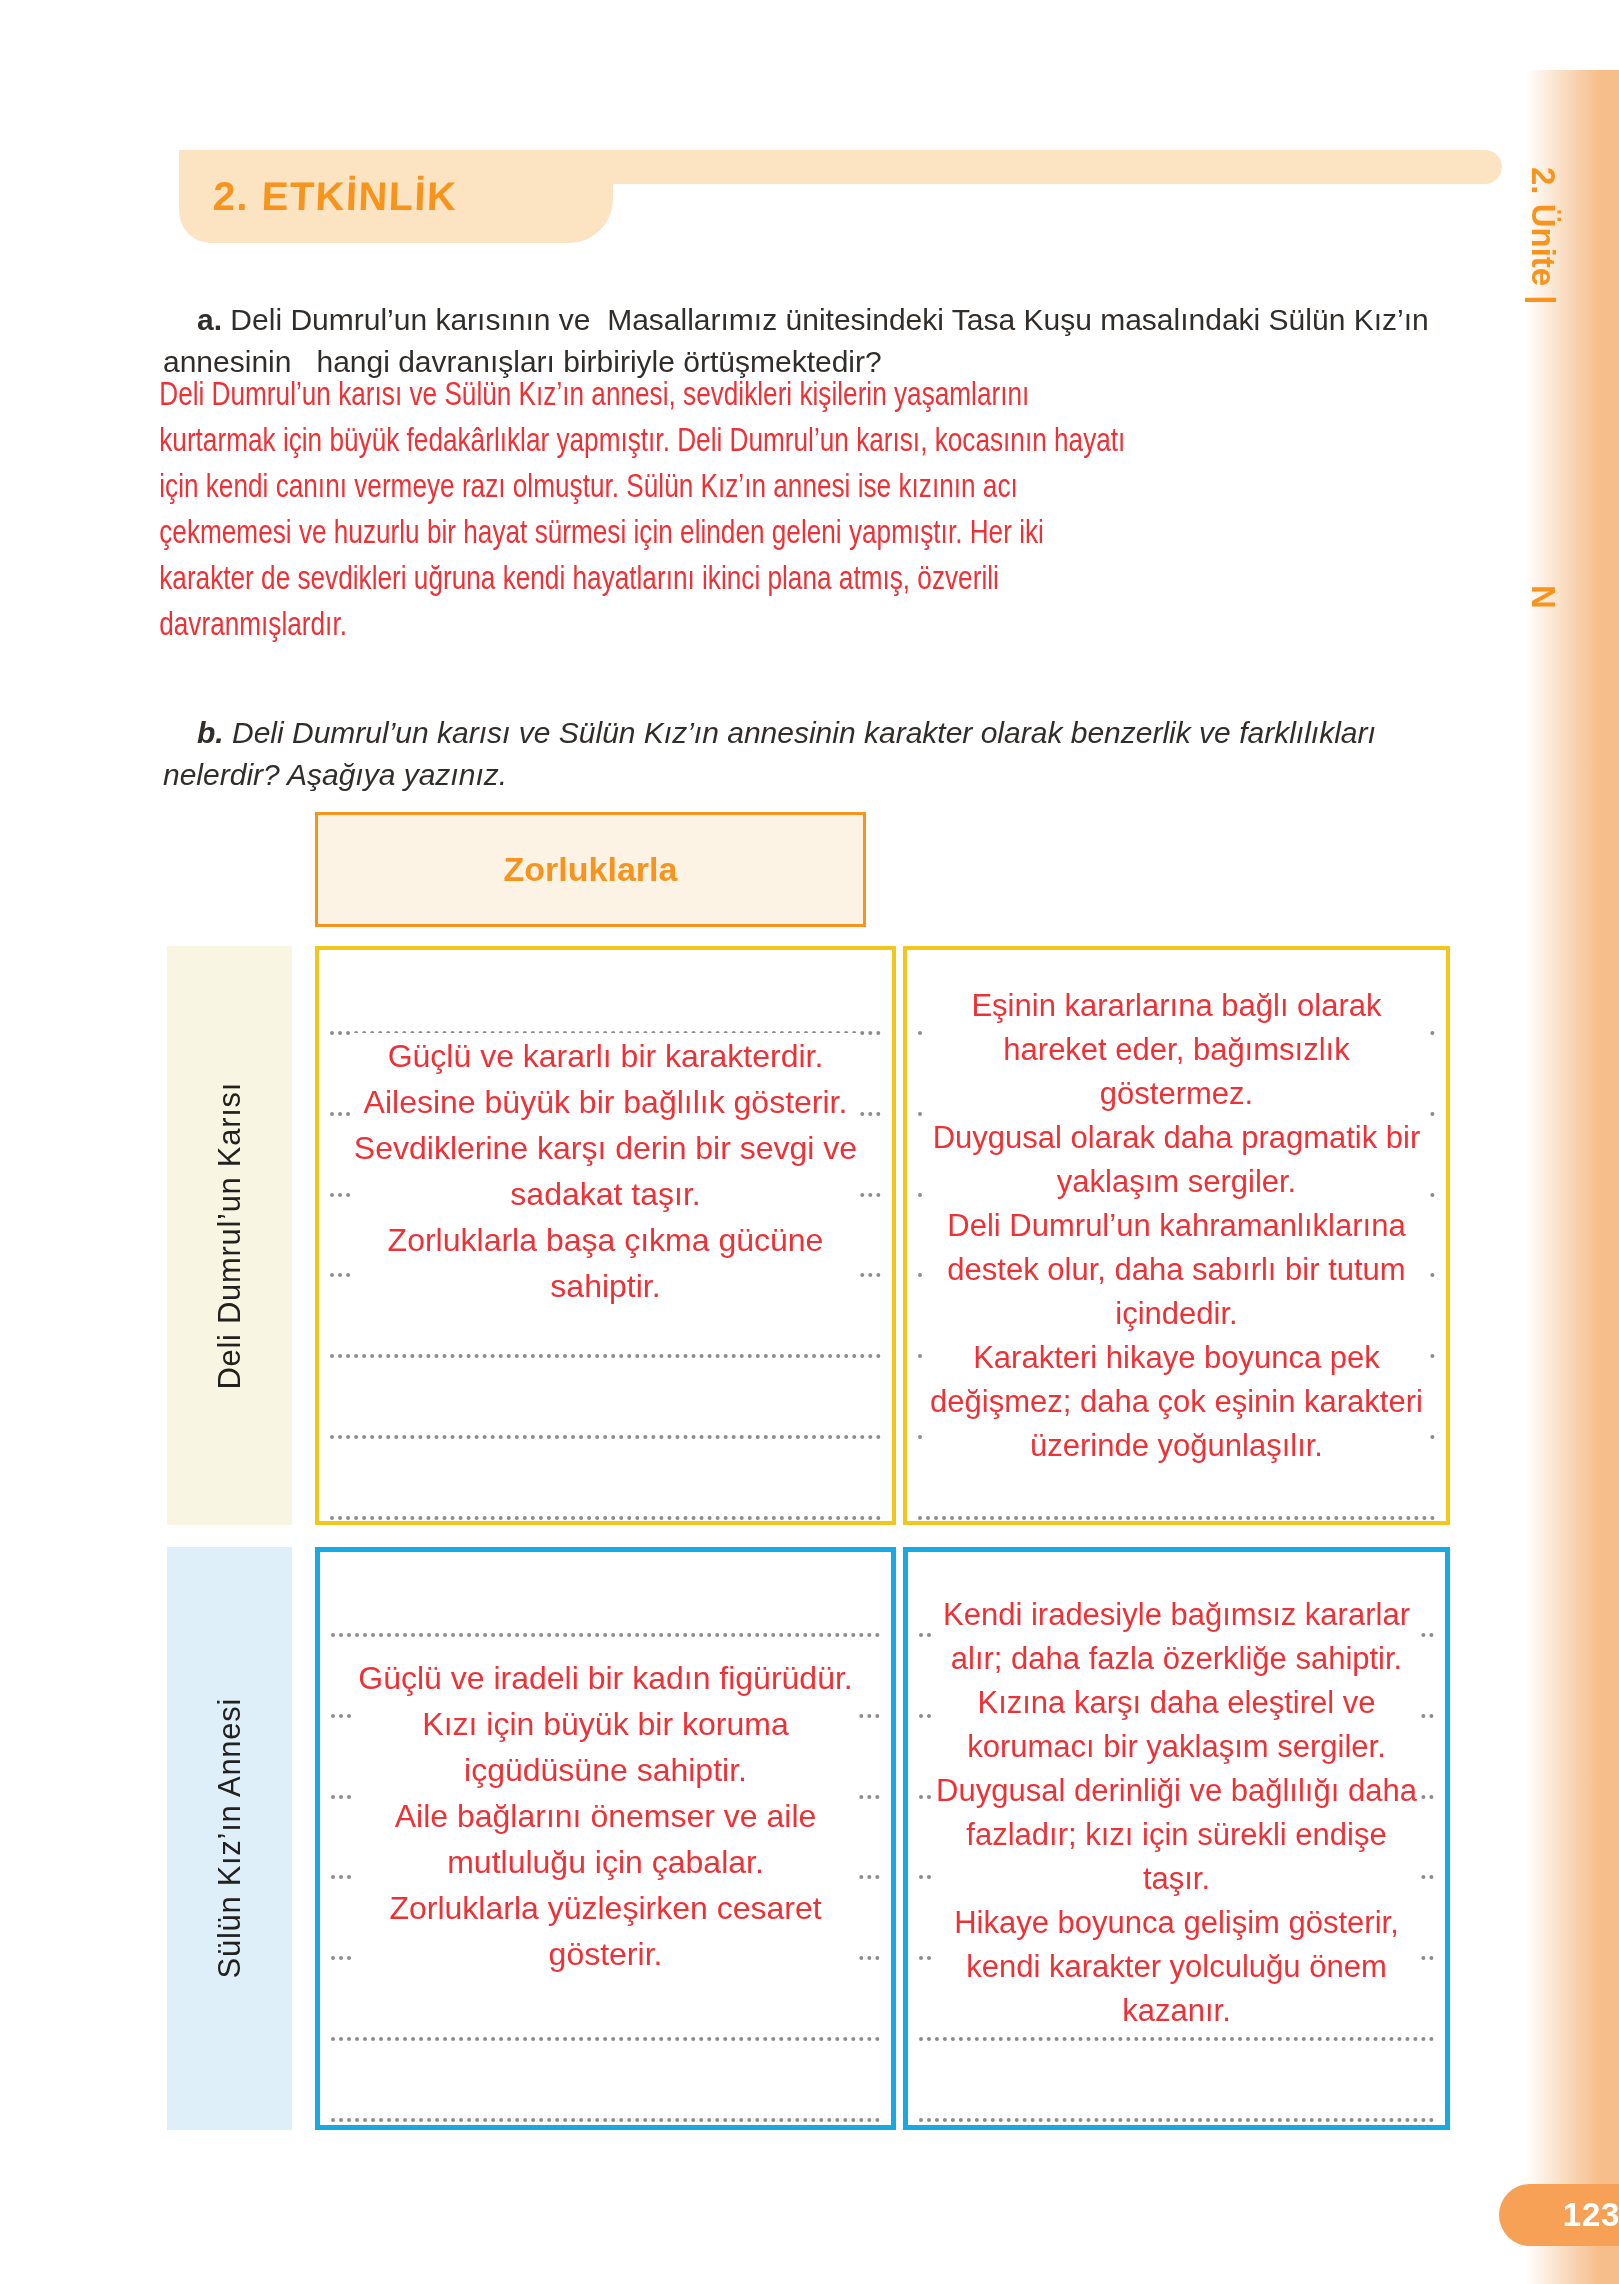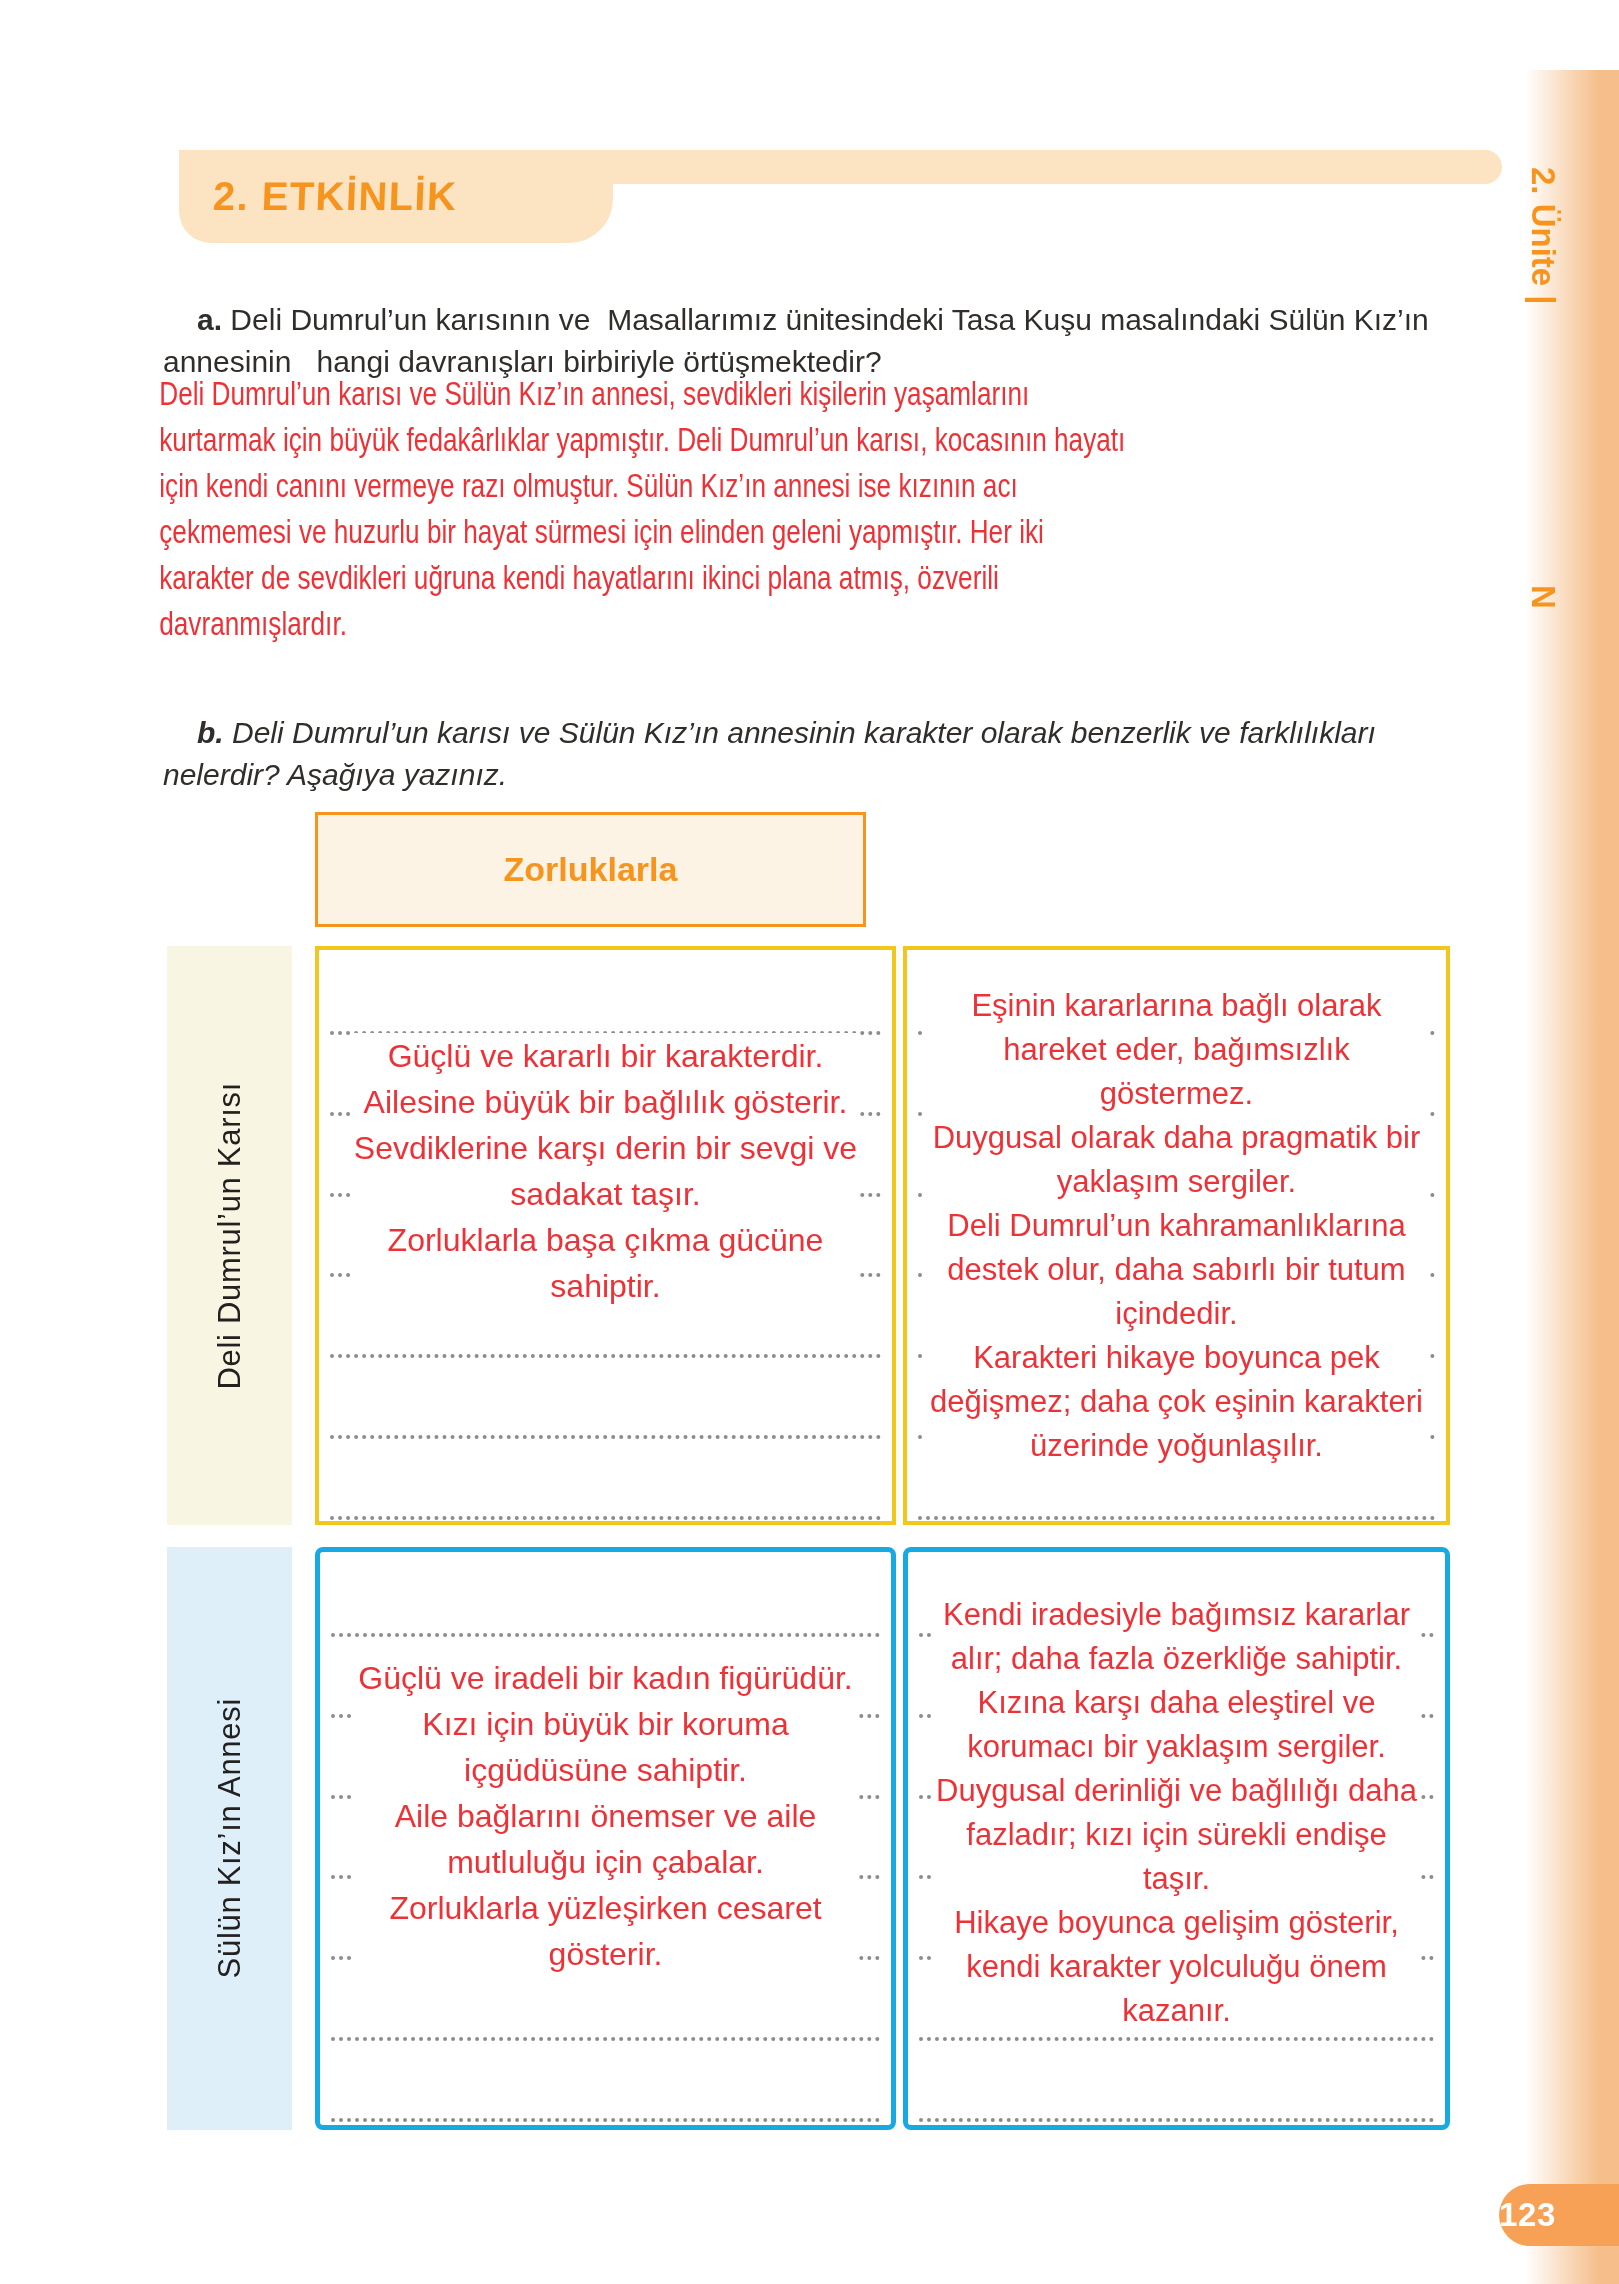--- a/index.html
+++ b/index.html
@@ -54,38 +54,38 @@
   .row-label.r1{top:946px;height:579px;background:var(--cream-bg,#F8F6E2);}
   .row-label.r2{top:1547px;height:583px;background:var(--lightblue-bg,#DEEFFA);}
 
   
   .cell{position:absolute;background:#fff;box-sizing:border-box;z-index:2;overflow:hidden;}
   .cell.gold{border:4.9px solid var(--gold-border,#F2C71D);}
   .cell.blue{border:5.6px solid var(--blue-border,#16A9E2);}
   .cell.c1{left:315px;width:581px;}
   .cell.c2{left:903px;width:547px;}
   .cell.r1{top:946px;height:579px;}
-  .cell.r2{top:1547px;height:583px;border-radius:8px;}
+  .cell.r2{top:1547px;height:583px;}
 
   .dotline{position:absolute;left:11.2px;right:11.2px;height:0;z-index:1;
     border-top:4.2px dotted var(--dot-gray,#8C8C8C);}
   .dl1{top:81px}.dl2{top:162px}.dl3{top:243px}.dl4{top:323px}
   .dl5{top:404px}.dl6{top:485px}.dl7{top:566px}
 
   .cell-text{position:absolute;left:6%;right:6%;z-index:2;background:#fff;
     color:var(--red,#ED3237);text-align:center;white-space:pre-line;}
   .cell.r1.c1 .cell-text{top:83px;font-size:32px;line-height:46px;padding-bottom:9.8px;}
   .cell.r1.c2 .cell-text{top:34px;font-size:31px;line-height:44px;left:3.5%;right:3.5%;}
   .cell.r2.c1 .cell-text{top:103px;font-size:32px;line-height:46px;padding-bottom:9.8px;}
   .cell.r2.c2 .cell-text{top:41px;font-size:31px;line-height:44px;left:4.5%;right:4.5%;}
 
   
   .page-pill{position:absolute;left:1499px;right:0;top:2184px;height:62px;z-index:3;
     background:var(--pill-bg,#F6A155);border-radius:32px 0 0 32px;
-    display:flex;align-items:center;justify-content:flex-start;}
+    display:flex;align-items:center;justify-content:flex-end;}
   .page-pill span{color:#fff;font-size:33px;font-weight:600;letter-spacing:0.7px;}
 </style>
 </head>
 <body>
 
 <div class="page">
 
   <div class="side-strip"></div>
 
   <div class="banner-strip"></div>

